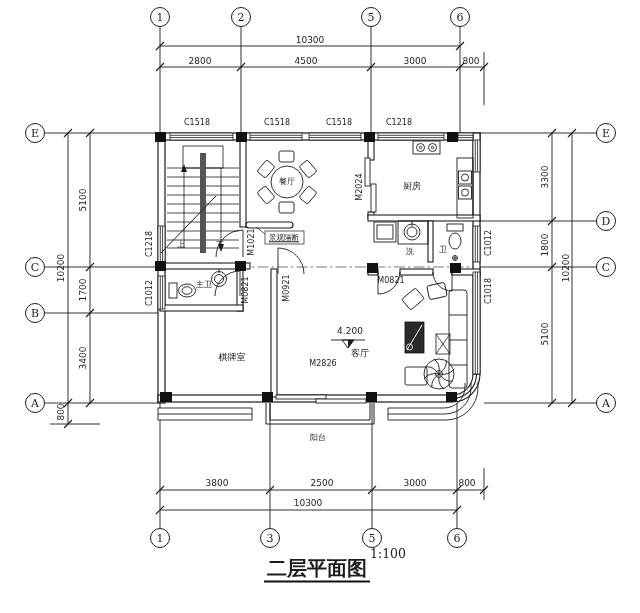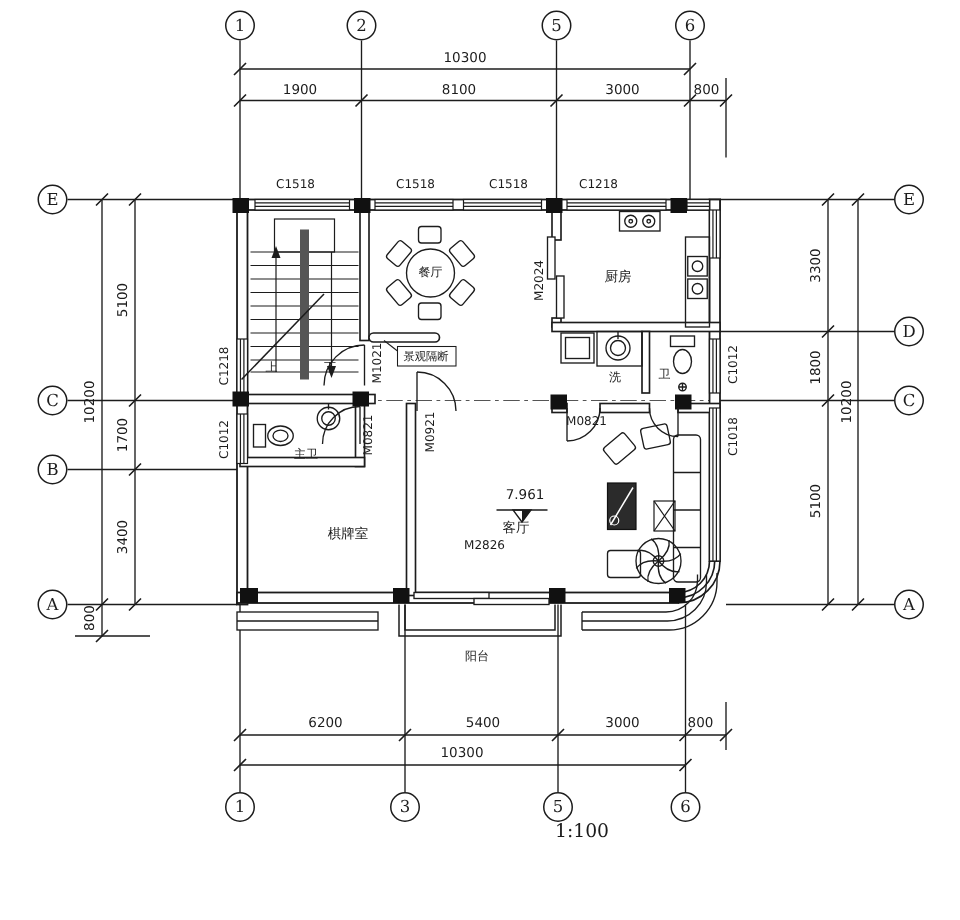--- a/index.html
+++ b/index.html
@@ -1,21 +1,21 @@
 <!DOCTYPE html>
 <html><head>
 <meta charset="utf-8">
 <style>
   html,body{margin:0;padding:0;background:#fff;}
   #canvas{position:relative;width:640px;height:613px;background:#ffffff;overflow:hidden;
           font-family:"DejaVu Sans","Liberation Sans",sans-serif;color:#1c1c1c;}
   #plan-svg{position:absolute;left:0;top:0;}
   .lbl{position:absolute;transform:translate(-50%,-50%);white-space:nowrap;color:#1c1c1c;line-height:1;}
   .rot{transform:translate(-50%,-50%) rotate(-90deg);}
-  .s7{font-size:7.5px;} .s8{font-size:8px;} .s9{font-size:9px;}
+  .s7{font-size:7.5px;text-decoration:underline;} .s8{font-size:8px;} .s9{font-size:9px;}
   .axis-num{font-size:11px;font-family:"DejaVu Serif","Liberation Serif",serif;}
   .title-main{font-size:20px;font-weight:bold;border-bottom:2px solid #111;padding:0 3px 3px;
               font-family:"DejaVu Serif","Liberation Serif",serif;}
   .title-scale{font-size:12.5px;font-family:"DejaVu Serif","Liberation Serif",serif;}
 </style>
 </head>
 <body>
 
 <div id="canvas">
 
@@ -321,26 +321,26 @@
 <span class="lbl axis-num" style="left:35px;top:133px">E</span>
 <span class="lbl axis-num" style="left:35px;top:267px">C</span>
 <span class="lbl axis-num" style="left:35px;top:313px">B</span>
 <span class="lbl axis-num" style="left:35px;top:403px">A</span>
 <span class="lbl axis-num" style="left:606px;top:133px">E</span>
 <span class="lbl axis-num" style="left:606px;top:221px">D</span>
 <span class="lbl axis-num" style="left:606px;top:267px">C</span>
 <span class="lbl axis-num" style="left:606px;top:403px">A</span>
 
 <span class="lbl s9" style="left:310px;top:40px">10300</span>
-<span class="lbl s9" style="left:200px;top:61px">1900</span>
-<span class="lbl s9" style="left:306px;top:61px">8100</span>
+<span class="lbl s9" style="left:200px;top:61px">2800</span>
+<span class="lbl s9" style="left:306px;top:61px">4500</span>
 <span class="lbl s9" style="left:415px;top:61px">3000</span>
 <span class="lbl s9" style="left:471px;top:61px">800</span>
-<span class="lbl s9" style="left:217px;top:483px">6200</span>
-<span class="lbl s9" style="left:322px;top:483px">5400</span>
+<span class="lbl s9" style="left:217px;top:483px">3800</span>
+<span class="lbl s9" style="left:322px;top:483px">2500</span>
 <span class="lbl s9" style="left:415px;top:483px">3000</span>
 <span class="lbl s9" style="left:467px;top:483px">800</span>
 <span class="lbl s9" style="left:308px;top:503px">10300</span>
 <span class="lbl rot s9" style="left:83px;top:200px">5100</span>
 <span class="lbl rot s9" style="left:83px;top:290px">1700</span>
 <span class="lbl rot s9" style="left:83px;top:358px">3400</span>
 <span class="lbl rot s9" style="left:61px;top:412px">800</span>
 <span class="lbl rot s9" style="left:61px;top:268px">10200</span>
 <span class="lbl rot s9" style="left:545px;top:177px">3300</span>
 <span class="lbl rot s9" style="left:545px;top:245px">1800</span>
@@ -360,25 +360,26 @@
 <span class="lbl rot s8" style="left:252px;top:242px">M1021</span>
 <span class="lbl rot s8" style="left:246px;top:290px">M0821</span>
 <span class="lbl rot s8" style="left:287px;top:288px">M0921</span>
 <span class="lbl s8" style="left:391px;top:281px">M0821</span>
 <span class="lbl s8" style="left:323px;top:364px">M2826</span>
 
 <span class="lbl s8" style="left:287px;top:182px">餐厅</span>
 <span class="lbl s9" style="left:412px;top:186px">厨房</span>
 <span class="lbl s8" style="left:410px;top:252px">洗</span>
 <span class="lbl s8" style="left:443px;top:250px">卫</span>
-<span class="lbl s8" style="left:204px;top:303px">主卫</span>
+<span class="lbl s8" style="left:204px;top:285px">主卫</span>
 <span class="lbl s9" style="left:232px;top:357px">棋牌室</span>
-<span class="lbl s9" style="left:344px;top:353px">客厅</span>
+<span class="lbl s9" style="left:360px;top:353px">客厅</span>
 <span class="lbl s8" style="left:318px;top:438px">阳台</span>
 
 <span class="lbl s8" style="left:181px;top:245px">上</span>
 <span class="lbl s8" style="left:220px;top:245px">下</span>
 <span class="lbl s7" style="left:284px;top:238px">景观隔断</span>
-<span class="lbl s9" style="left:350px;top:331px">7.961</span>
-
+<span class="lbl s9" style="left:350px;top:331px">4.200</span>
+
+<span class="lbl title-main" style="left:317px;top:570px">二层平面图</span>
 <span class="lbl title-scale" style="left:388px;top:554px">1:100</span>
 
 </div>
 
 </body></html>

